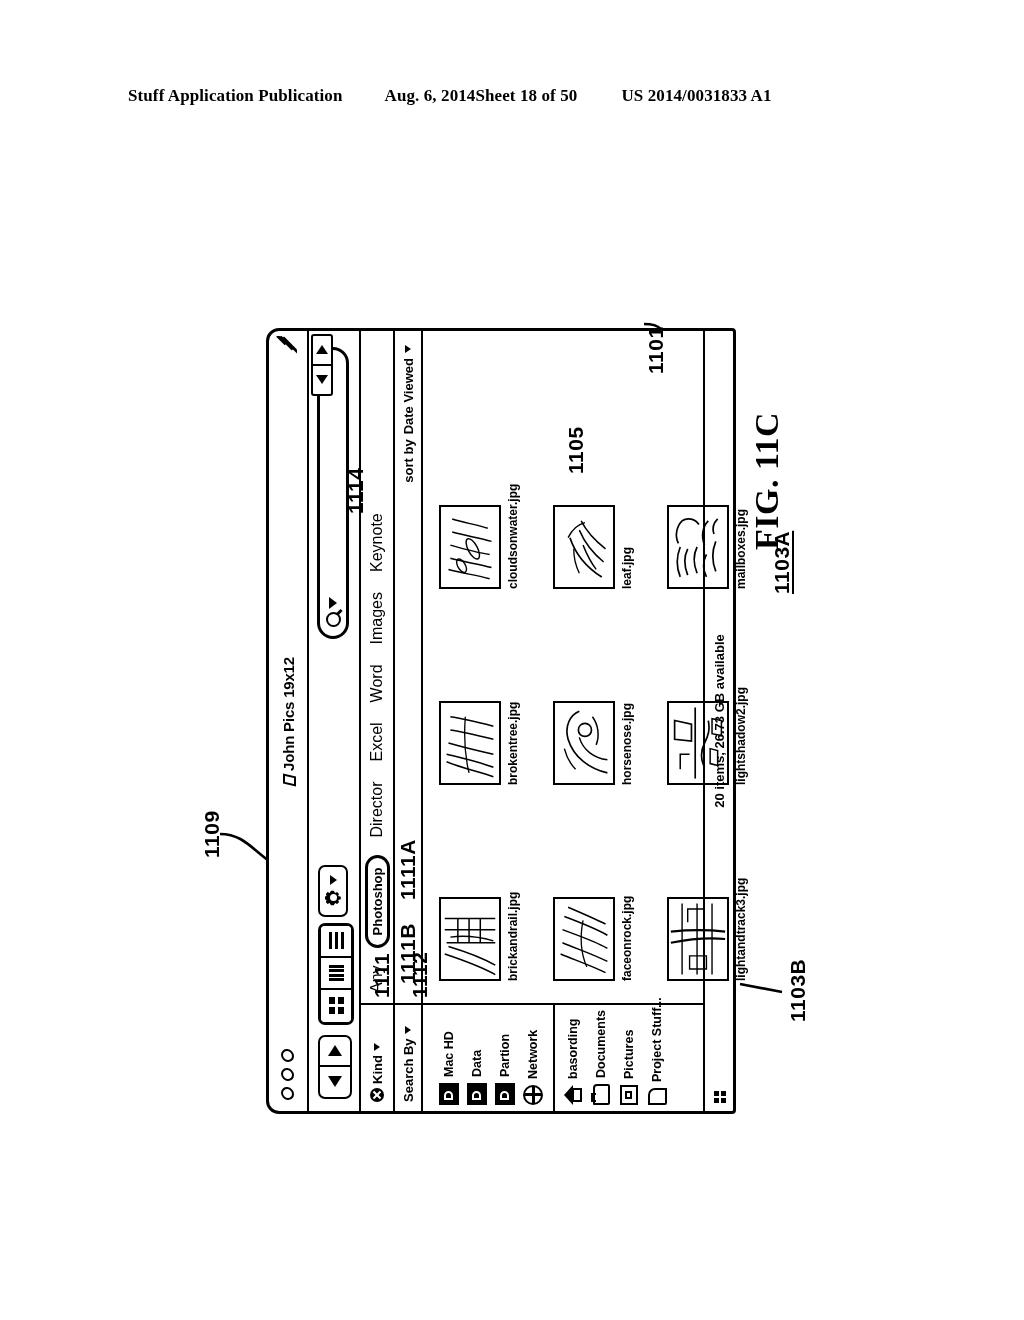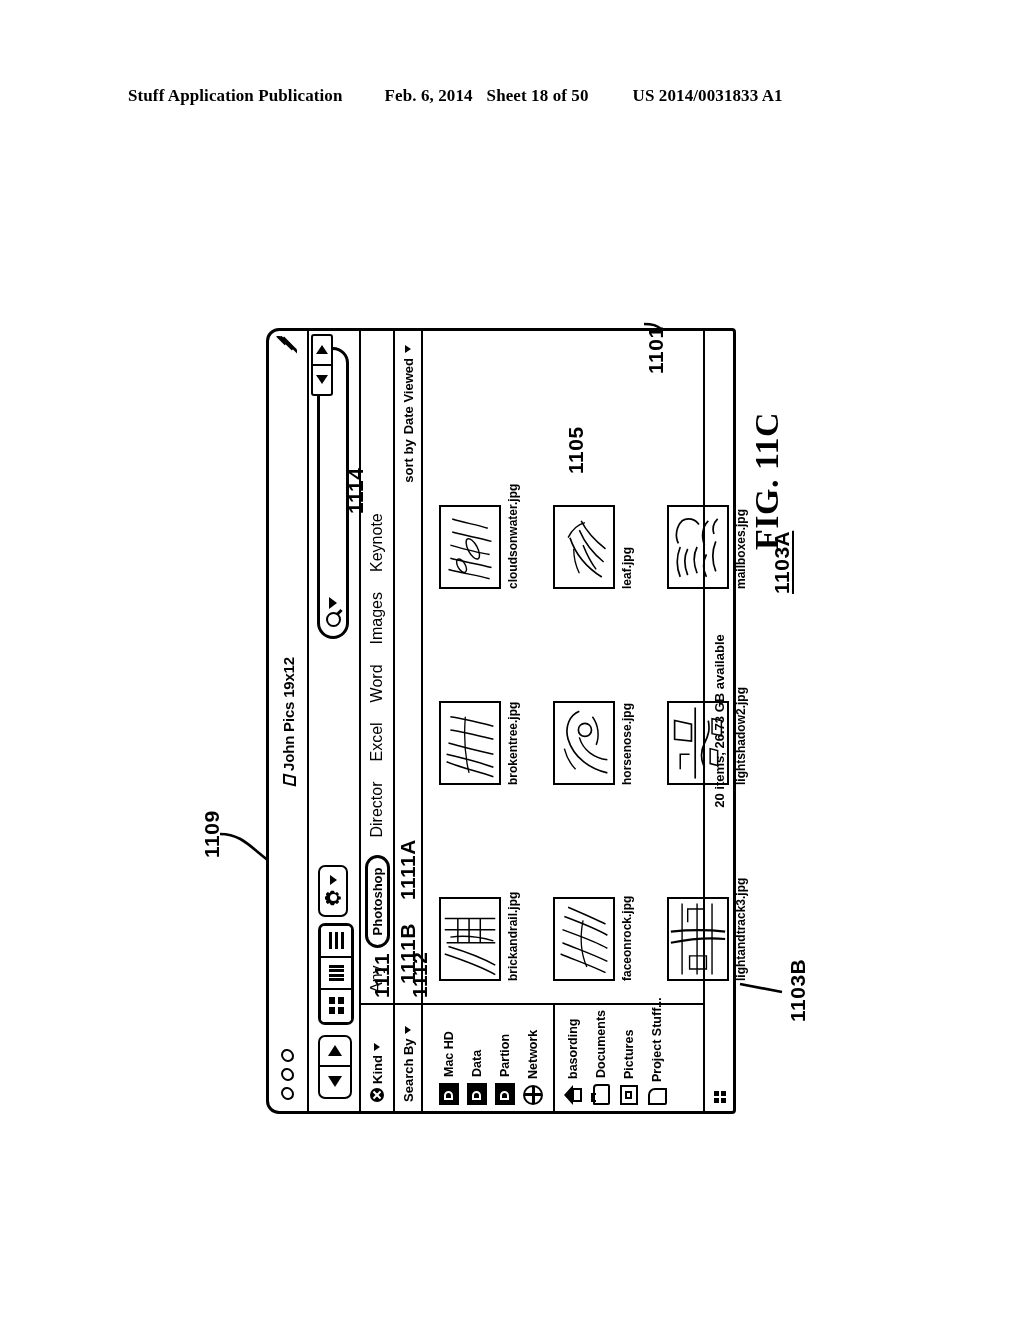--- a/index.html
+++ b/index.html
@@ -25,21 +25,21 @@
     display: flex;
     align-items: baseline;
     font-family: "Liberation Serif", serif;
     font-weight: bold;
     font-size: 17px;
     letter-spacing: 0.1px;
     white-space: nowrap;
   }
   .page-header .ph-pub { }
   .page-header .ph-date { margin-left: 42px; }
-  .page-header .ph-sheet { margin-left: 14px; }
+  .page-header .ph-sheet { }
   .page-header .ph-num { margin-left: 44px; }
 
   
   
   #figure-rot {
     position: absolute;
     left: 512px;
     top: 700px;
     width: 900px;
     height: 640px;
@@ -569,21 +569,21 @@
     font-size: 34px;
     letter-spacing: 0.5px;
   }
   #leads { position: absolute; left: 0; top: 0; width: 900px; height: 640px; pointer-events: none; }
 </style>
 </head>
 <body>
 
 <div class="page-header">
   <span class="ph-pub">Stuff Application Publication</span>
-  <span class="ph-date">Feb. 6, 2014</span>
+  <span class="ph-date">Aug. 6, 2014</span>
   <span class="ph-sheet">Sheet 18 of 50</span>
   <span class="ph-num">US 2014/0031833 A1</span>
 </div>
 
 <div id="figure-rot">
 <div id="figure-inner">
 
   <svg id="leads" viewBox="0 0 900 640">
 
     <path d="M316,28 C316,52 300,60 284,84" stroke="#000" stroke-width="2.6" fill="none"></path>

